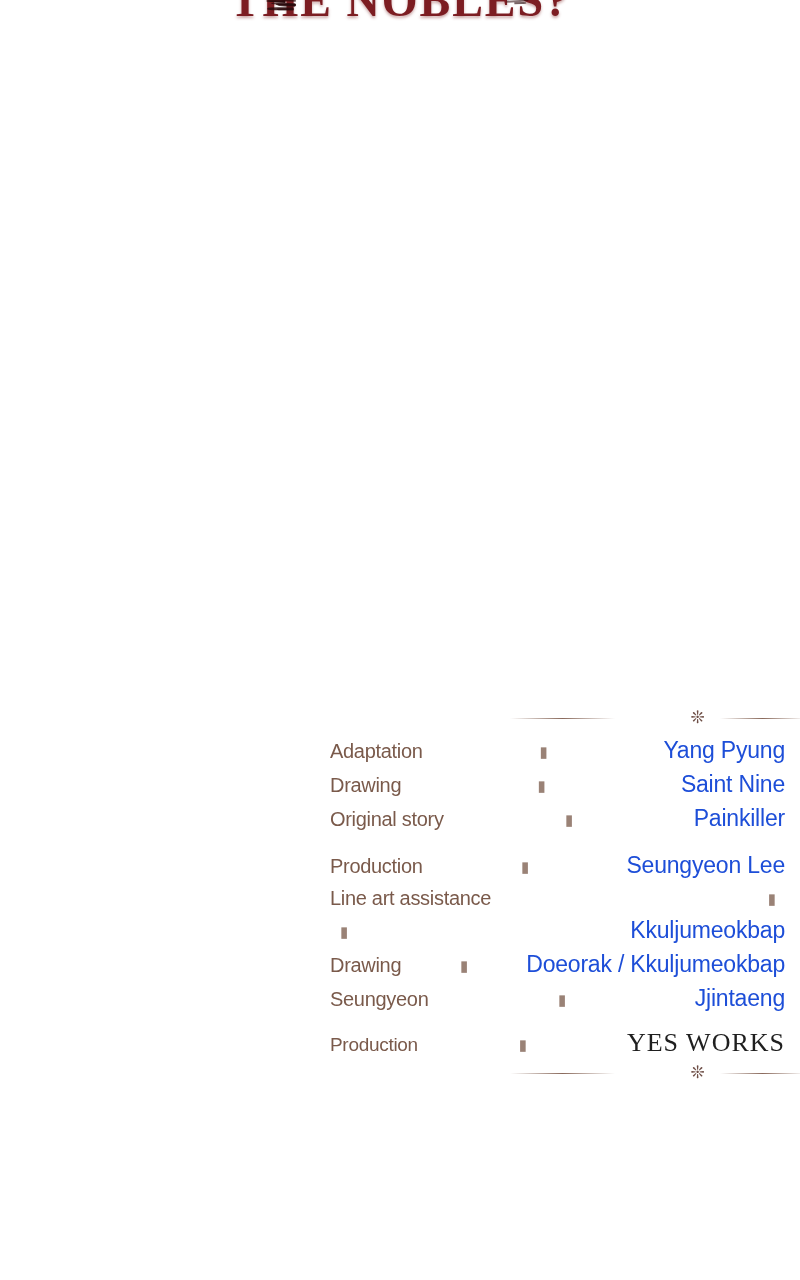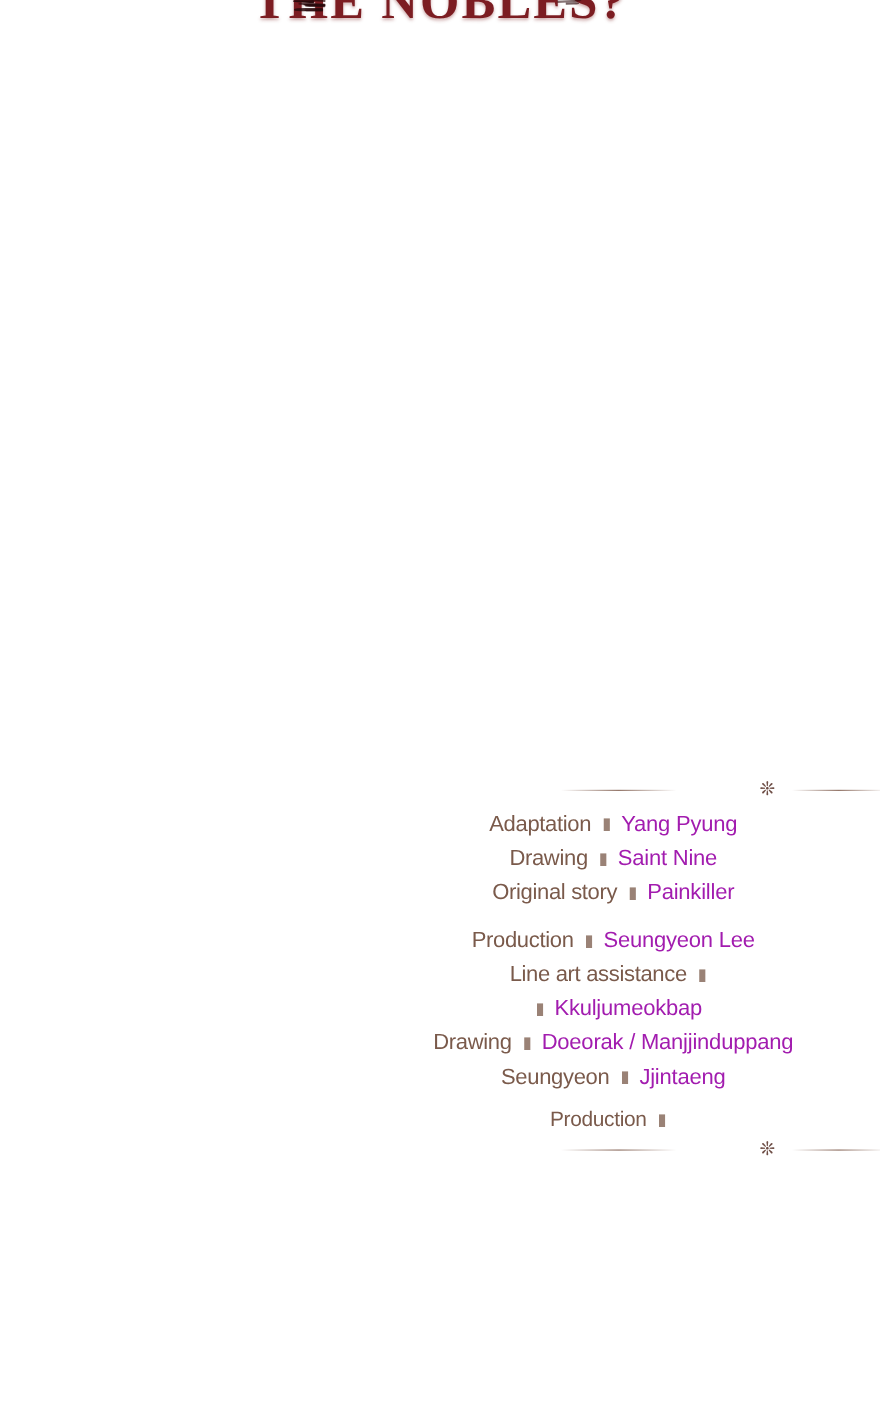--- a/index.html
+++ b/index.html
@@ -93,41 +93,41 @@
   }
   .divider.top .ornament { padding-left: 140px; }
   .divider.bottom .ornament { padding-left: 140px; }
 
   .credit-group { margin: 0; }
   .credit-group.group-a { margin-bottom: 24px; margin-top: 8px; }
   .credit-group.group-b { margin-bottom: 6px; }
 
   .credit-row {
     display: flex;
-    justify-content: center;
+    justify-content: space-between;
     align-items: baseline;
     white-space: nowrap;
     line-height: 1.0;
     margin-bottom: 11px;
   }
   .credit-role {
     font-size: 20px;
     color: #7a5a4b;
     letter-spacing: -0.3px;
   }
   .credit-sep {
     color: #9a8276;
     font-size: 15px;
     margin: 0 9px 0 10px;
     position: relative;
     top: -1px;
   }
   .credit-name {
-    font-size: 20px;
-    color: #a21caf;
+    font-size: 23px;
+    color: #1d4ed8;
     letter-spacing: -0.2px;
   }
   .credit-row.final .credit-role { font-size: 19px; }
   .credit-row.final .credit-name {
     font-family: "Liberation Serif", serif;
     font-size: 26px;
     letter-spacing: 1px;
     color: #1f1f1f;
   }
   .credit-row.final { margin-top: 20px; margin-bottom: 4px; }
@@ -196,34 +196,35 @@
     </div>
 
     <div class="credit-row">
       <span class="credit-sep">▮</span>
       <span class="credit-name">Kkuljumeokbap</span>
     </div>
 
     <div class="credit-row">
       <span class="credit-role">Drawing</span>
       <span class="credit-sep">▮</span>
-      <span class="credit-name">Doeorak / Manjjinduppang</span>
+      <span class="credit-name">Doeorak / Kkuljumeokbap</span>
     </div>
 
     <div class="credit-row">
       <span class="credit-role">Seungyeon</span>
       <span class="credit-sep">▮</span>
       <span class="credit-name">Jjintaeng</span>
     </div>
 
   </div>
 
   <div class="credit-row final">
     <span class="credit-role">Production</span>
     <span class="credit-sep">▮</span>
+    <span class="credit-name">YES WORKS</span>
   </div>
 
   <div class="divider bottom">
     <span class="rule left"></span>
     <span class="rule right"></span>
     <span class="ornament">❊</span>
   </div>
 
 </div>
 

